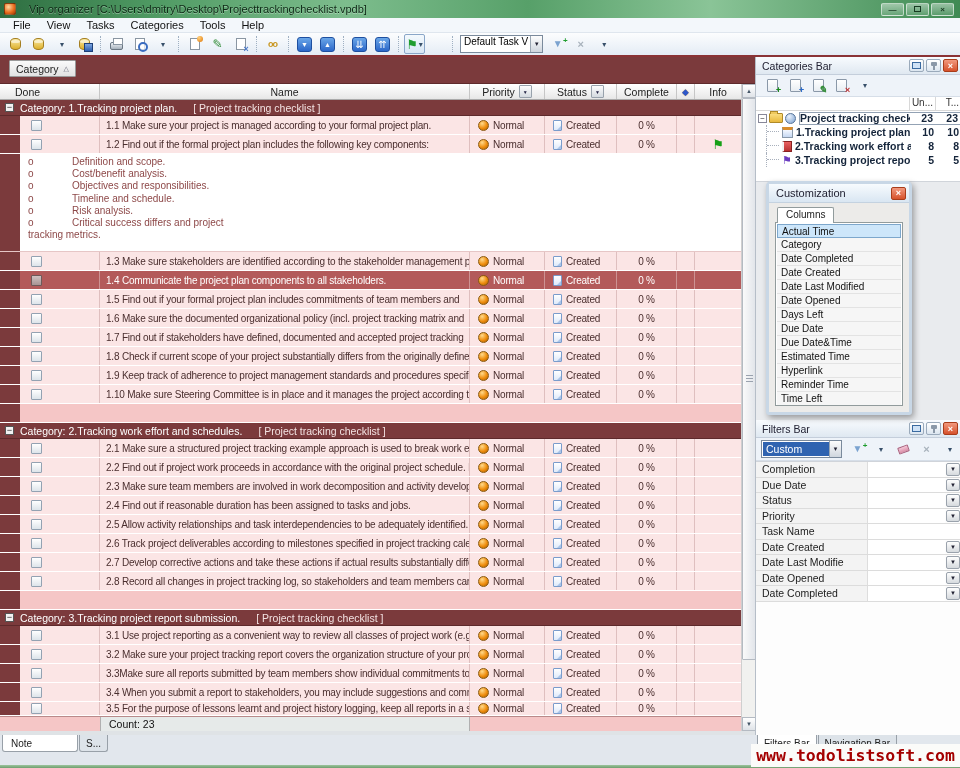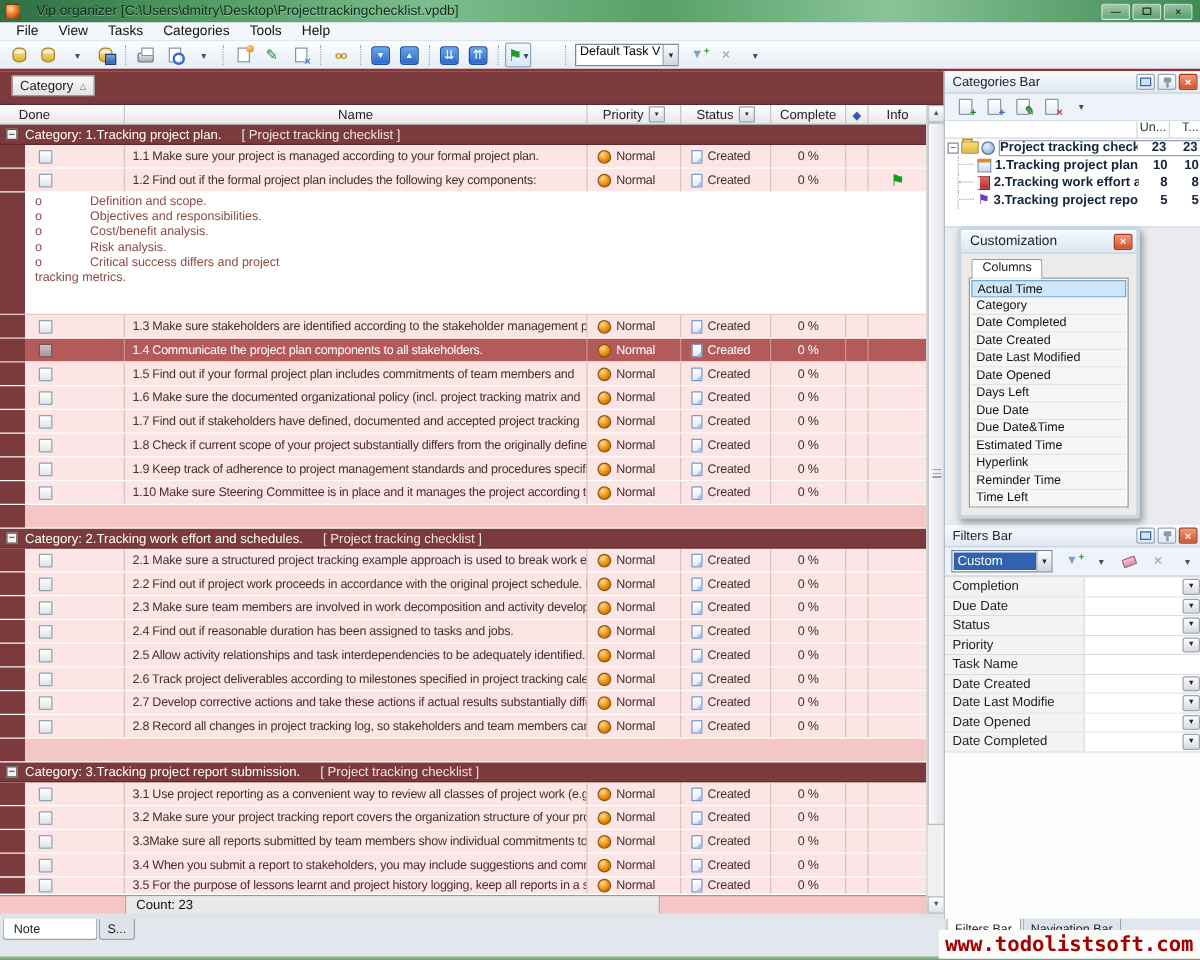--- a/index.html
+++ b/index.html
@@ -108,21 +108,21 @@
   .doc{width:9px;height:11px;flex:none;background:linear-gradient(#fff,#dfeafa);border:1px solid #7a9ccc;border-radius:1px;position:relative}
   .doc::after{content:'';position:absolute;right:0;bottom:0;border:2px solid;border-color:transparent #aac4e8 #aac4e8 transparent}
   .gflag{color:#17a017;font-size:13px;line-height:13px}
   .noteblk{height:98px;background:#fff;border-bottom:1px solid #e6c6c6;font-size:10px;color:#8d4848}
   .ntext{padding:2px 4px 0 8px;line-height:12.2px;flex:1;overflow:hidden}
   .nb{display:inline-block;width:44px}
   .gaprow{height:19px;border-bottom:1px solid #fff}
   .gapfill{flex:1;background:var(--gap)}
   .gcount{position:absolute;left:0;top:716px;width:741px;height:15px;background:var(--gap);
     border-top:1px solid #b98a8a;display:flex}
-  .count-cell{margin-left:100px;width:428px;background:#e6eae9;border-left:1px solid #b0b0b0;border-right:1px solid #b0b0b0;
+  .count-cell{margin-left:100px;width:370px;background:#e6eae9;border-left:1px solid #b0b0b0;border-right:1px solid #b0b0b0;
     font-size:10.5px;color:#111;display:flex;align-items:center;padding-left:8px}
   .gstrip{position:absolute;left:0;top:731px;width:755px;height:4px;background:#dfe3e6}
 
   
   .vscroll{position:absolute;left:741px;top:84px;width:14px;height:647px;background:#f1f1ef;border-left:1px solid #cfcfcf}
   .vsb{position:absolute;left:0;width:14px;height:14px;background:linear-gradient(#ffffff,#dfe3e8);
     border:1px solid #b4bac2;display:flex;align-items:center;justify-content:center;font-size:6px;color:#456}
   .vsb.up{top:0}.vsb.down{bottom:0}
   .vsthumb{position:absolute;left:0;top:14px;width:14px;height:562px;background:linear-gradient(90deg,#fafafa,#e2e5ea);
     border:1px solid #b4bac2;border-radius:1px;display:flex;align-items:center;justify-content:center}
@@ -367,22 +367,23 @@
         <span class="cell cc">0 %</span>
         <span class="cell cx"></span>
         <span class="cell cf">
           <span class="gflag">⚑</span>
         </span>
       </div>
       <div class="row noteblk">
         <span class="ci"></span>
         <div class="ntext">
           <div class="nl"><span class="nb">o</span><span>Definition and scope.</span></div>
+          <div class="nl"><span class="nb">o</span><span>Cost/benefit analysis.</span></div>
           <div class="nl"><span class="nb">o</span><span>Objectives and responsibilities.</span></div>
-          <div class="nl"><span class="nb">o</span><span>Cost/benefit analysis.</span></div>
+          <div class="nl"><span class="nb">o</span><span>Timeline and schedule.</span></div>
           <div class="nl"><span class="nb">o</span><span>Risk analysis.</span></div>
           <div class="nl"><span class="nb">o</span><span>Critical success differs and project</span></div>
           <div class="nl"><span>tracking metrics.</span></div>
         </div>
       </div>
       <div class="row task">
         <span class="ci"></span>
         <span class="cell cd">
           <span class="cb"></span>
         </span>

